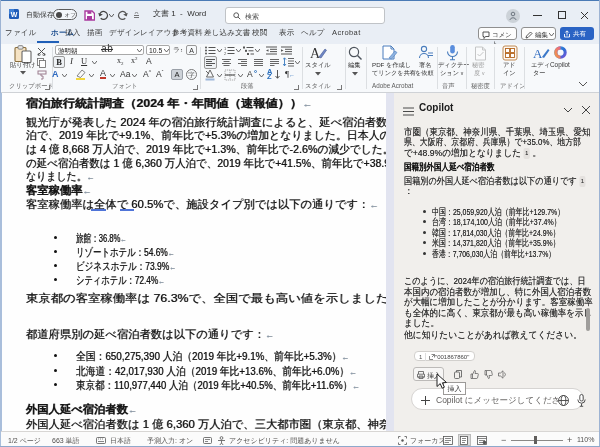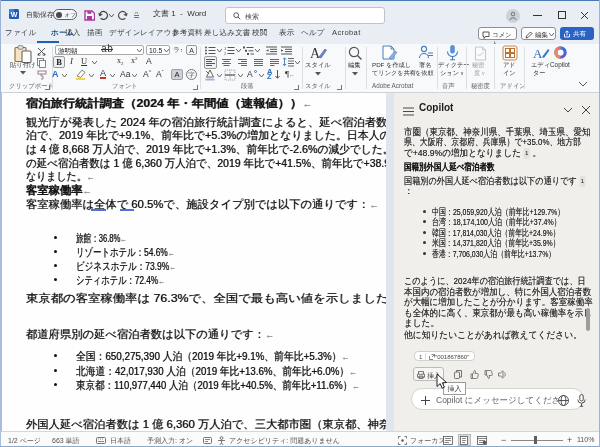--- a/index.html
+++ b/index.html
@@ -420,20 +420,21 @@
  <div class="blt" style="left:54px;top:185px"></div>
  <div class="dul" style="top:180.5px;transform-origin:0 50%;transform:scaleX(0.729)">シティホテル：72.4%<span class="ret">←</span></div>
  <div class="dl" style="top:198.5px;transform-origin:0 50%;transform:scaleX(1.093)">東京都の客室稼働率は 76.3%で、全国で最も高い値を示しました。<span class="ret">←</span></div>
  <div class="dl" style="top:234.5px">都道府県別の延べ宿泊者数は以下の通りです：<span class="ret">←</span></div>
  <div class="blt" style="left:54px;top:261px"></div>
  <div class="dul" style="top:256.5px;transform-origin:0 50%;transform:scaleX(0.868)">全国：650,275,390 人泊（2019 年比+9.1%、前年比+5.3%）<span class="ret">←</span></div>
  <div class="blt" style="left:54px;top:276px"></div>
  <div class="dul" style="top:271.5px;transform-origin:0 50%;transform:scaleX(0.861)">北海道：42,017,930 人泊（2019 年比+13.6%、前年比+6.0%）<span class="ret">←</span></div>
  <div class="blt" style="left:54px;top:290px"></div>
  <div class="dul" style="top:285.5px;transform-origin:0 50%;transform:scaleX(0.842)">東京都：110,977,440 人泊（2019 年比+40.5%、前年比+11.6%）<span class="ret">←</span></div>
+ <div class="dl" style="top:309.5px"><b>外国人延べ宿泊者数</b><span class="ret">←</span></div>
  <div class="dl" style="top:324.5px">外国人延べ宿泊者数は 1 億 6,360 万人泊で、三大都市圏（東京都、神奈川県、千葉県、埼</div>
 </div>
 <div id="splitter"></div>
 
 <div id="panel">
  <svg class="ico" style="left:9px;top:14px" width="11" height="9" viewBox="0 0 11 9">
       <path d="M0 1h11M0 4.5h11M0 8h11" stroke="#4a4a4a" stroke-width="1"></path>
     </svg>
  <div class="abs" style="left:25px;top:9px;font-size:10px;font-weight:bold;color:#1b1b1b">Copilot</div>
  <svg class="ico" style="left:170px;top:15px" width="8" height="5" viewBox="0 0 8 5">

